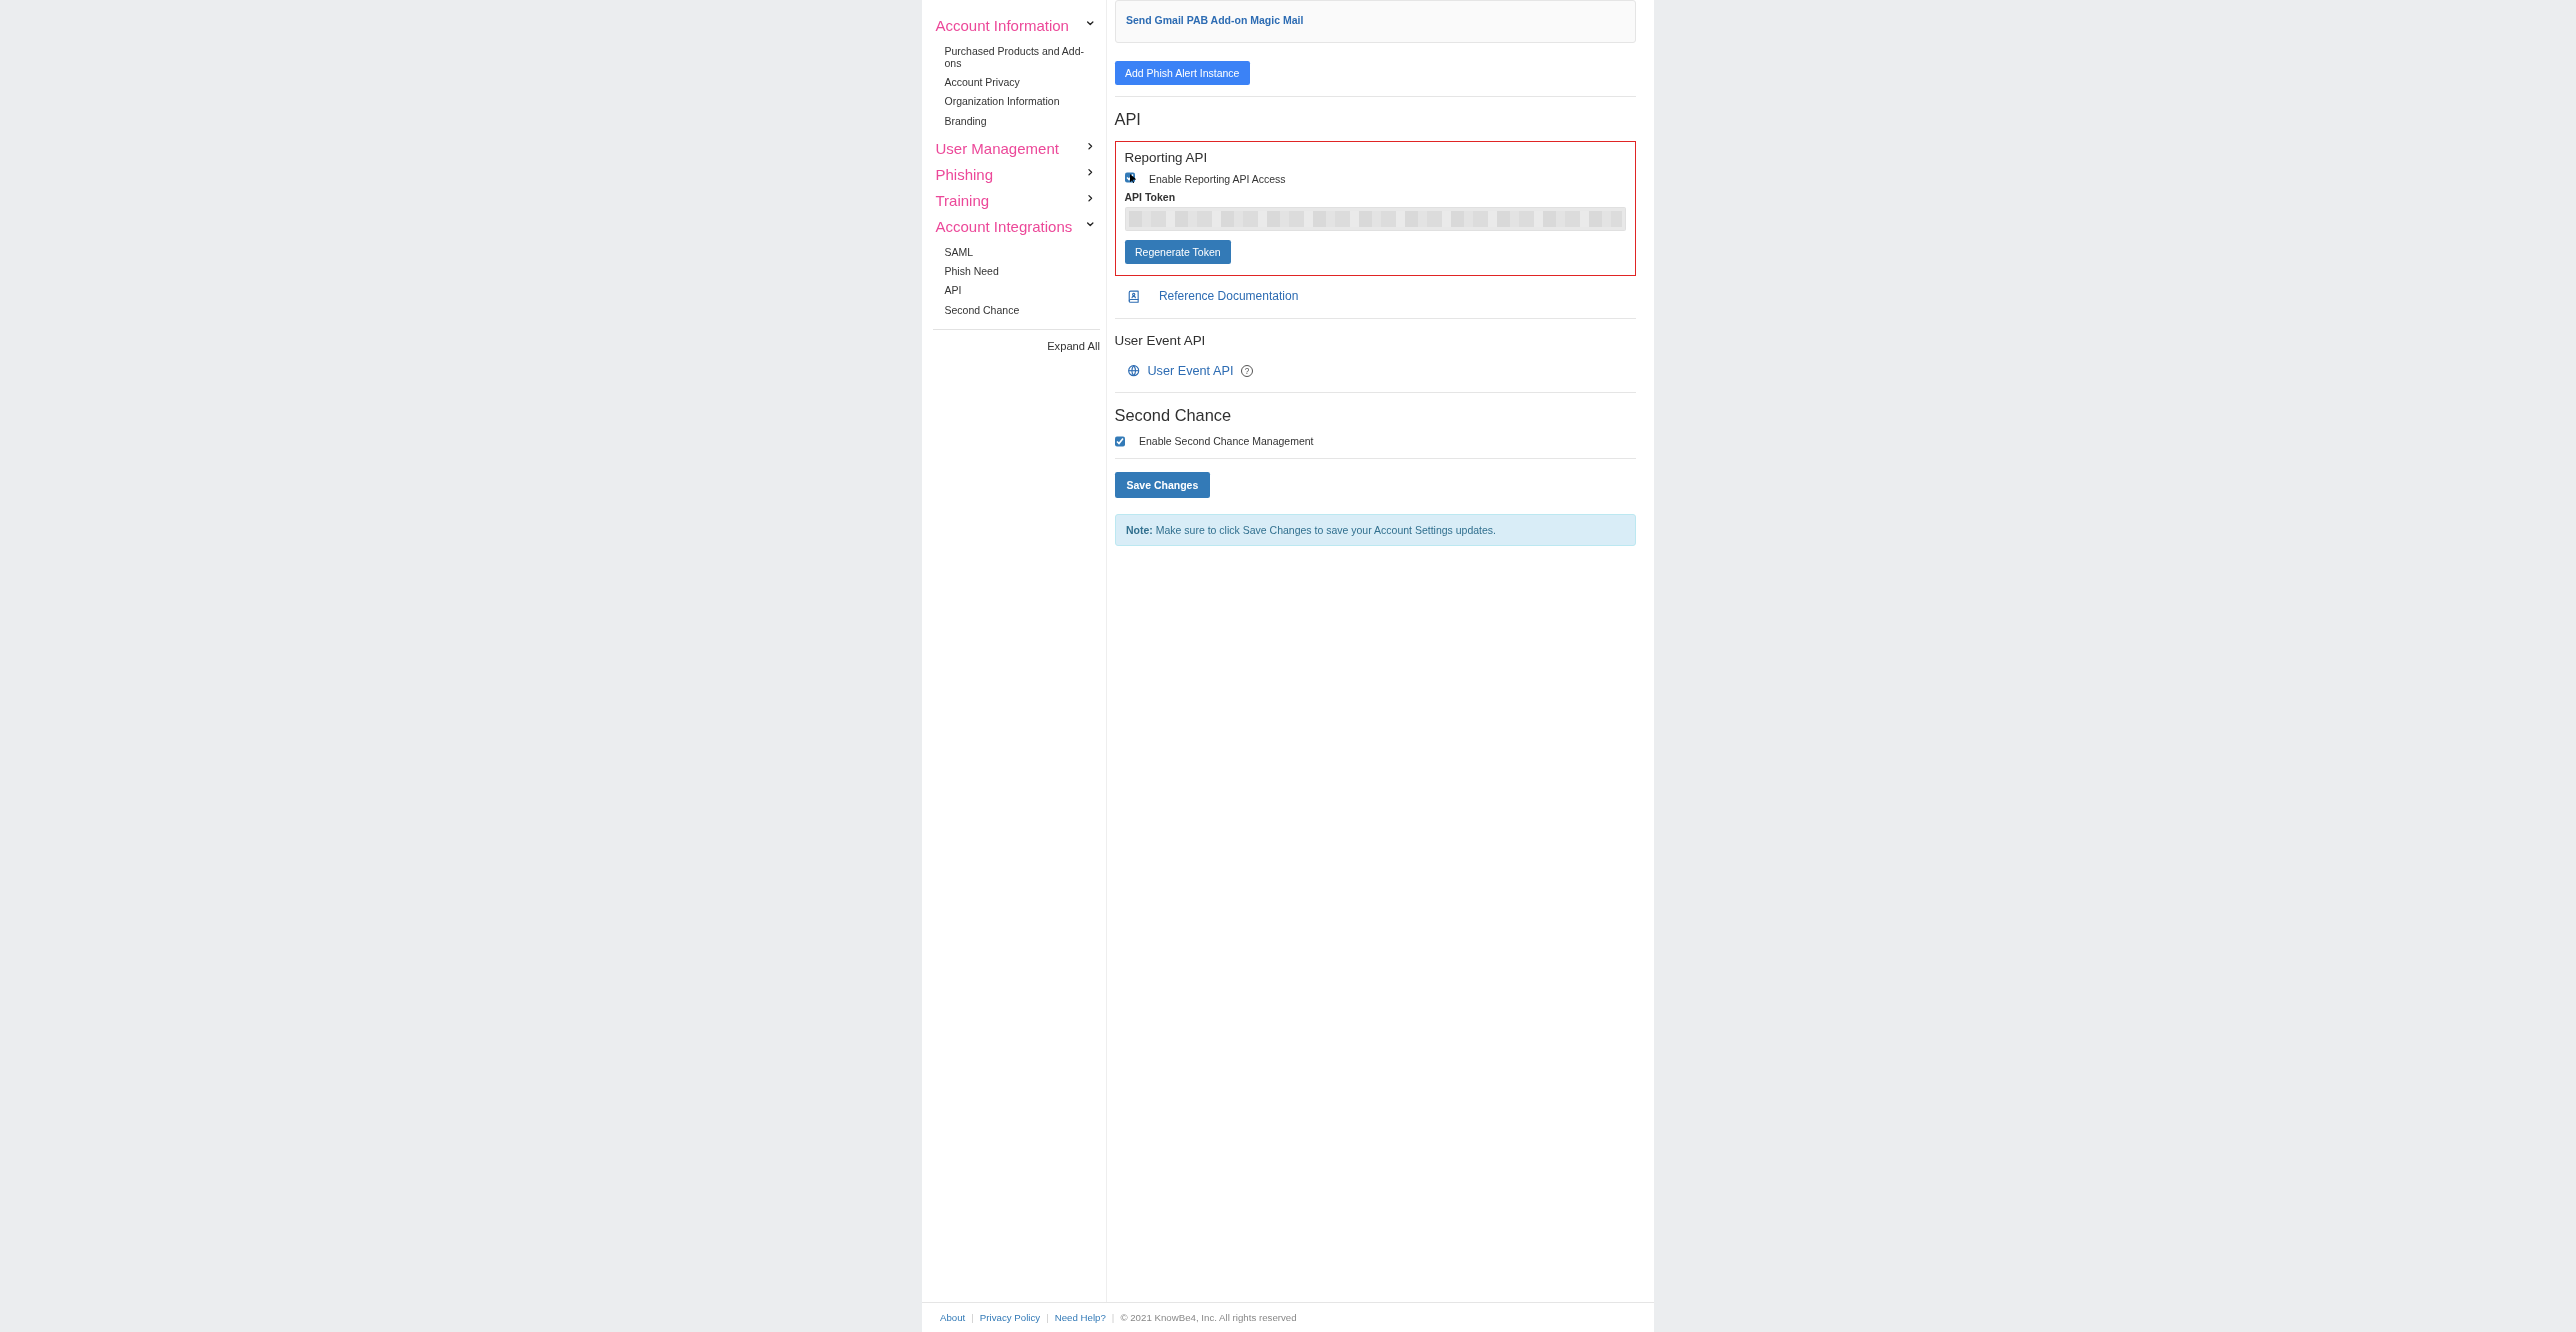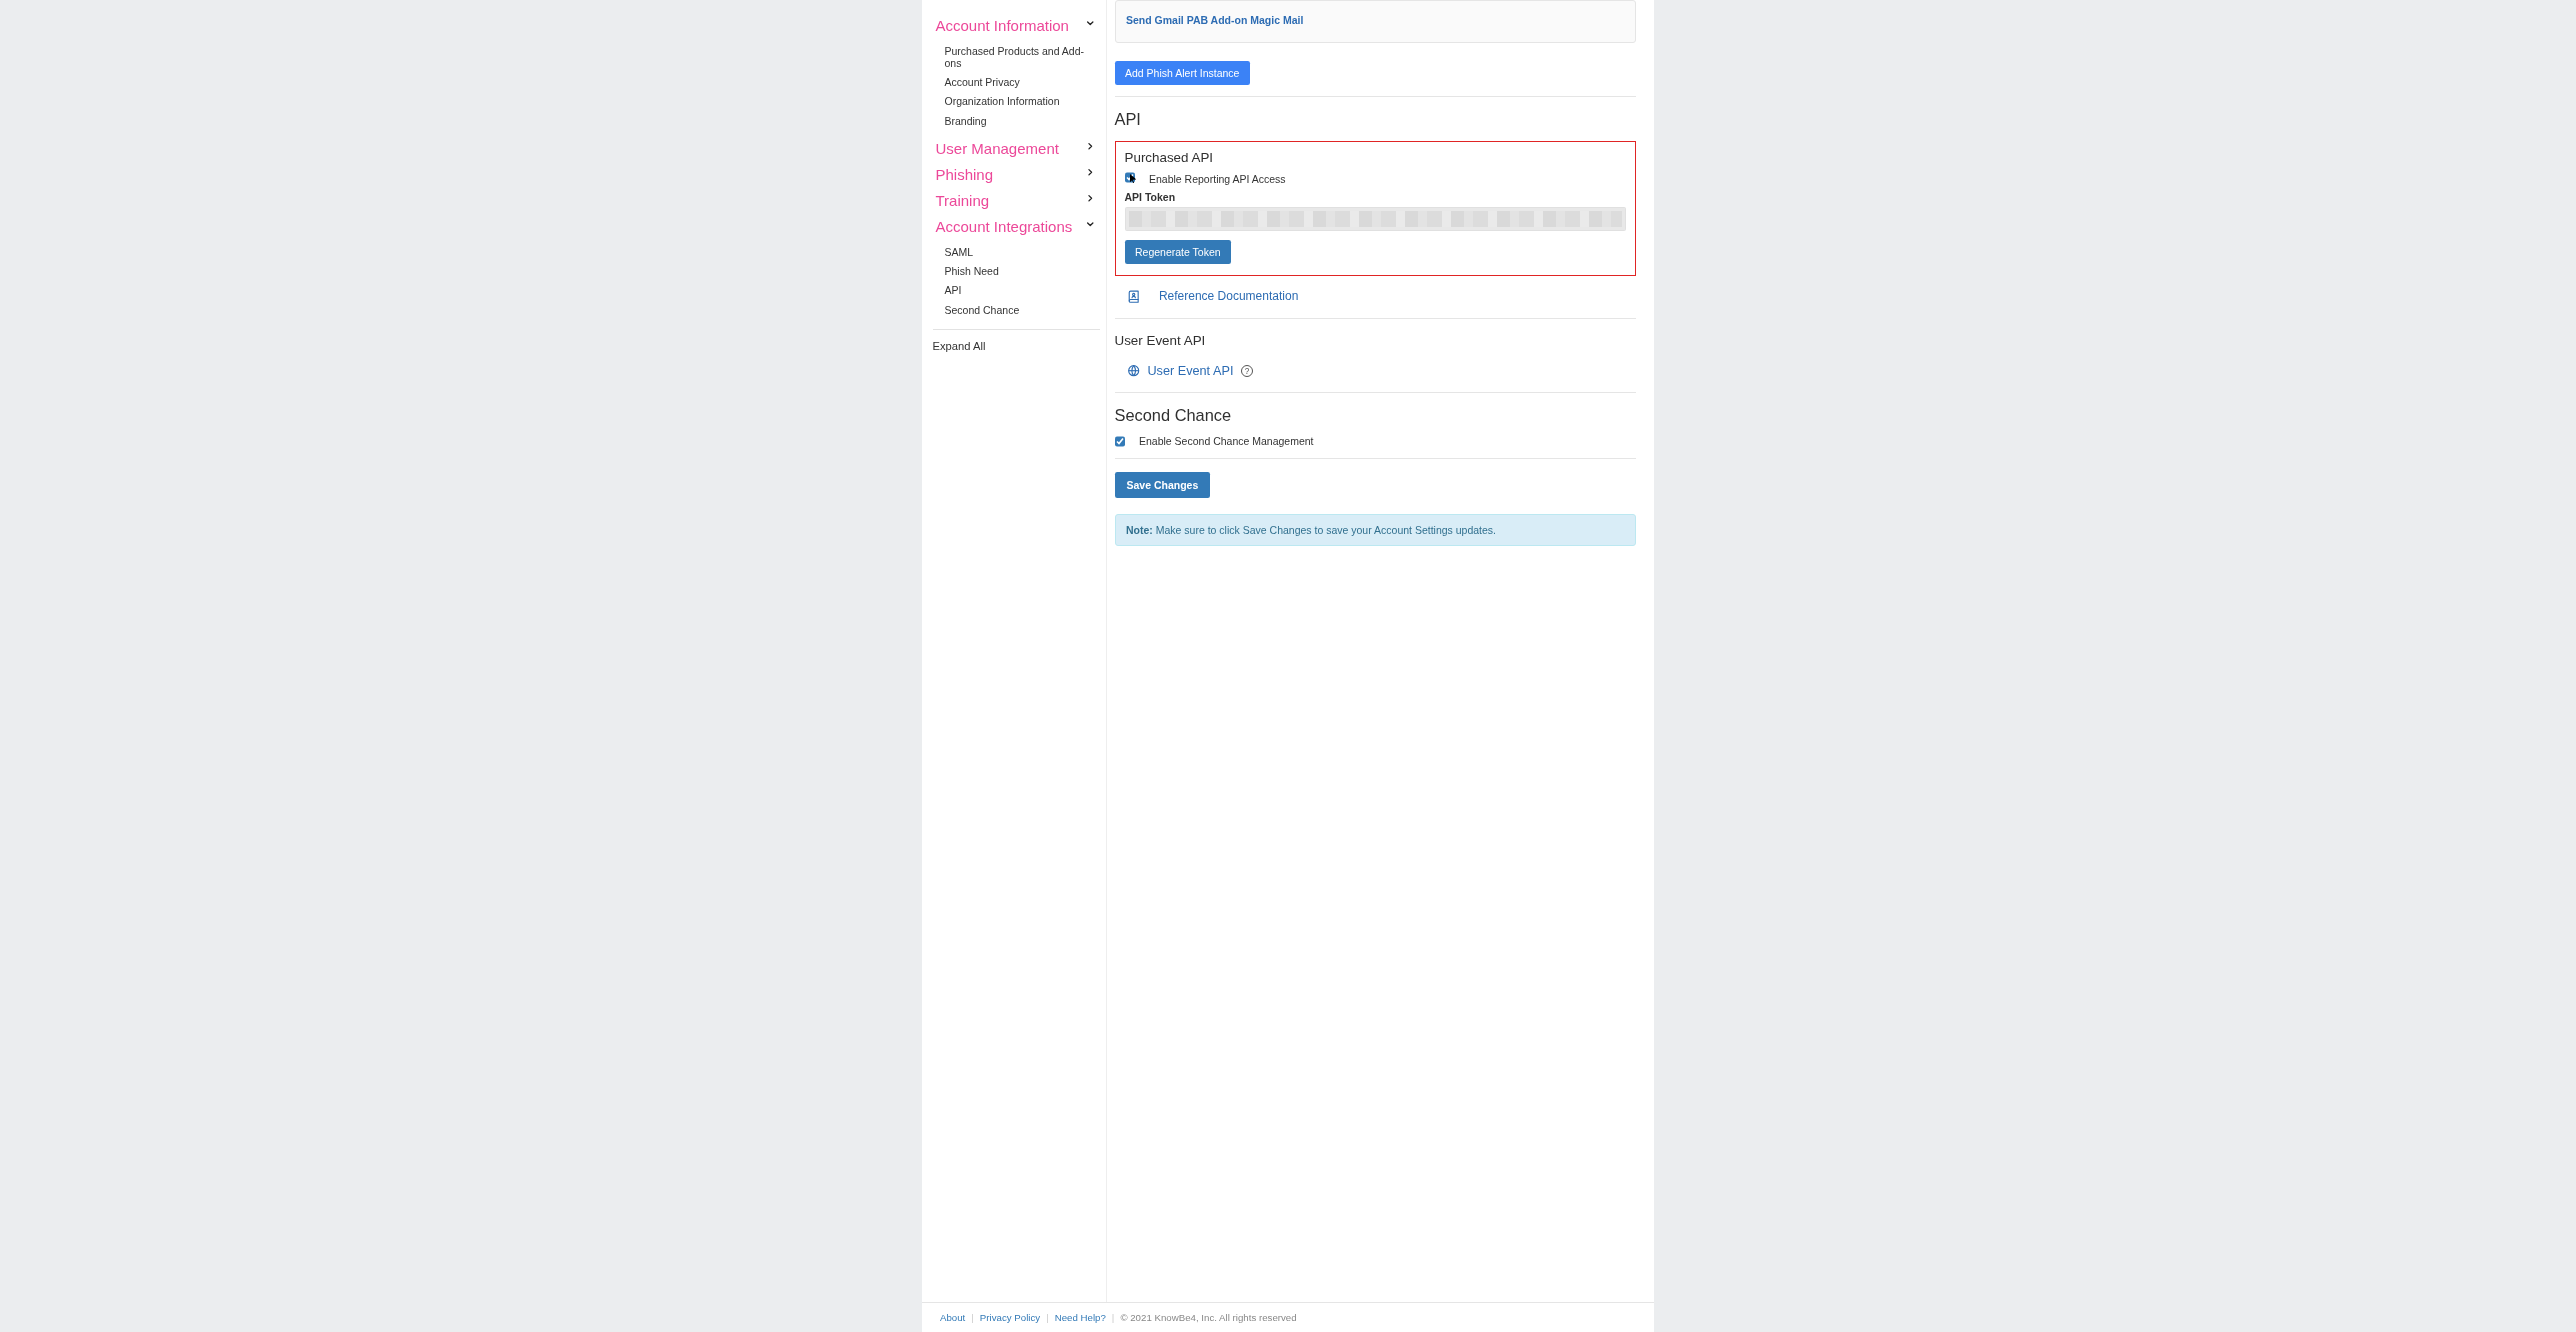--- a/index.html
+++ b/index.html
@@ -53,21 +53,21 @@
     color: #333;
     font-size: 10.5px;
     cursor: pointer;
   }
   .side-hr {
     border: none;
     border-top: 0.7px solid #e2e2e2;
     margin: 4.5px 0 7.5px 0;
   }
   .expand-all {
-    text-align: left;
+    text-align: right;
     color: #333;
     font-size: 11.2px;
     cursor: pointer;
     padding: 3px 0;
   }
   
   .main {
     flex: 1 1 auto;
     padding: 0 18px 18px 7.5px;
     border-left: 0.7px solid #eee;
@@ -311,21 +311,21 @@
         <span class="mail-link">Send Gmail PAB Add-on Magic Mail</span>
       </div>
 
       <button class="btn btn-green">Add Phish Alert Instance</button>
 
       <hr class="section-divider">
 
       <h2 class="h-api">API</h2>
 
       <div class="red-box">
-        <div class="sub-h">Purchased API</div>
+        <div class="sub-h">Reporting API</div>
         <div class="check-row">
           <span class="cursor-overlay">
             <input type="checkbox" checked="" style="">
           </span>
           <span>Enable Reporting API Access</span>
         </div>
         <div class="token-label">API Token</div>
         <div class="token-field"></div>
         <button class="btn btn-blue">Regenerate Token</button>
       </div>

